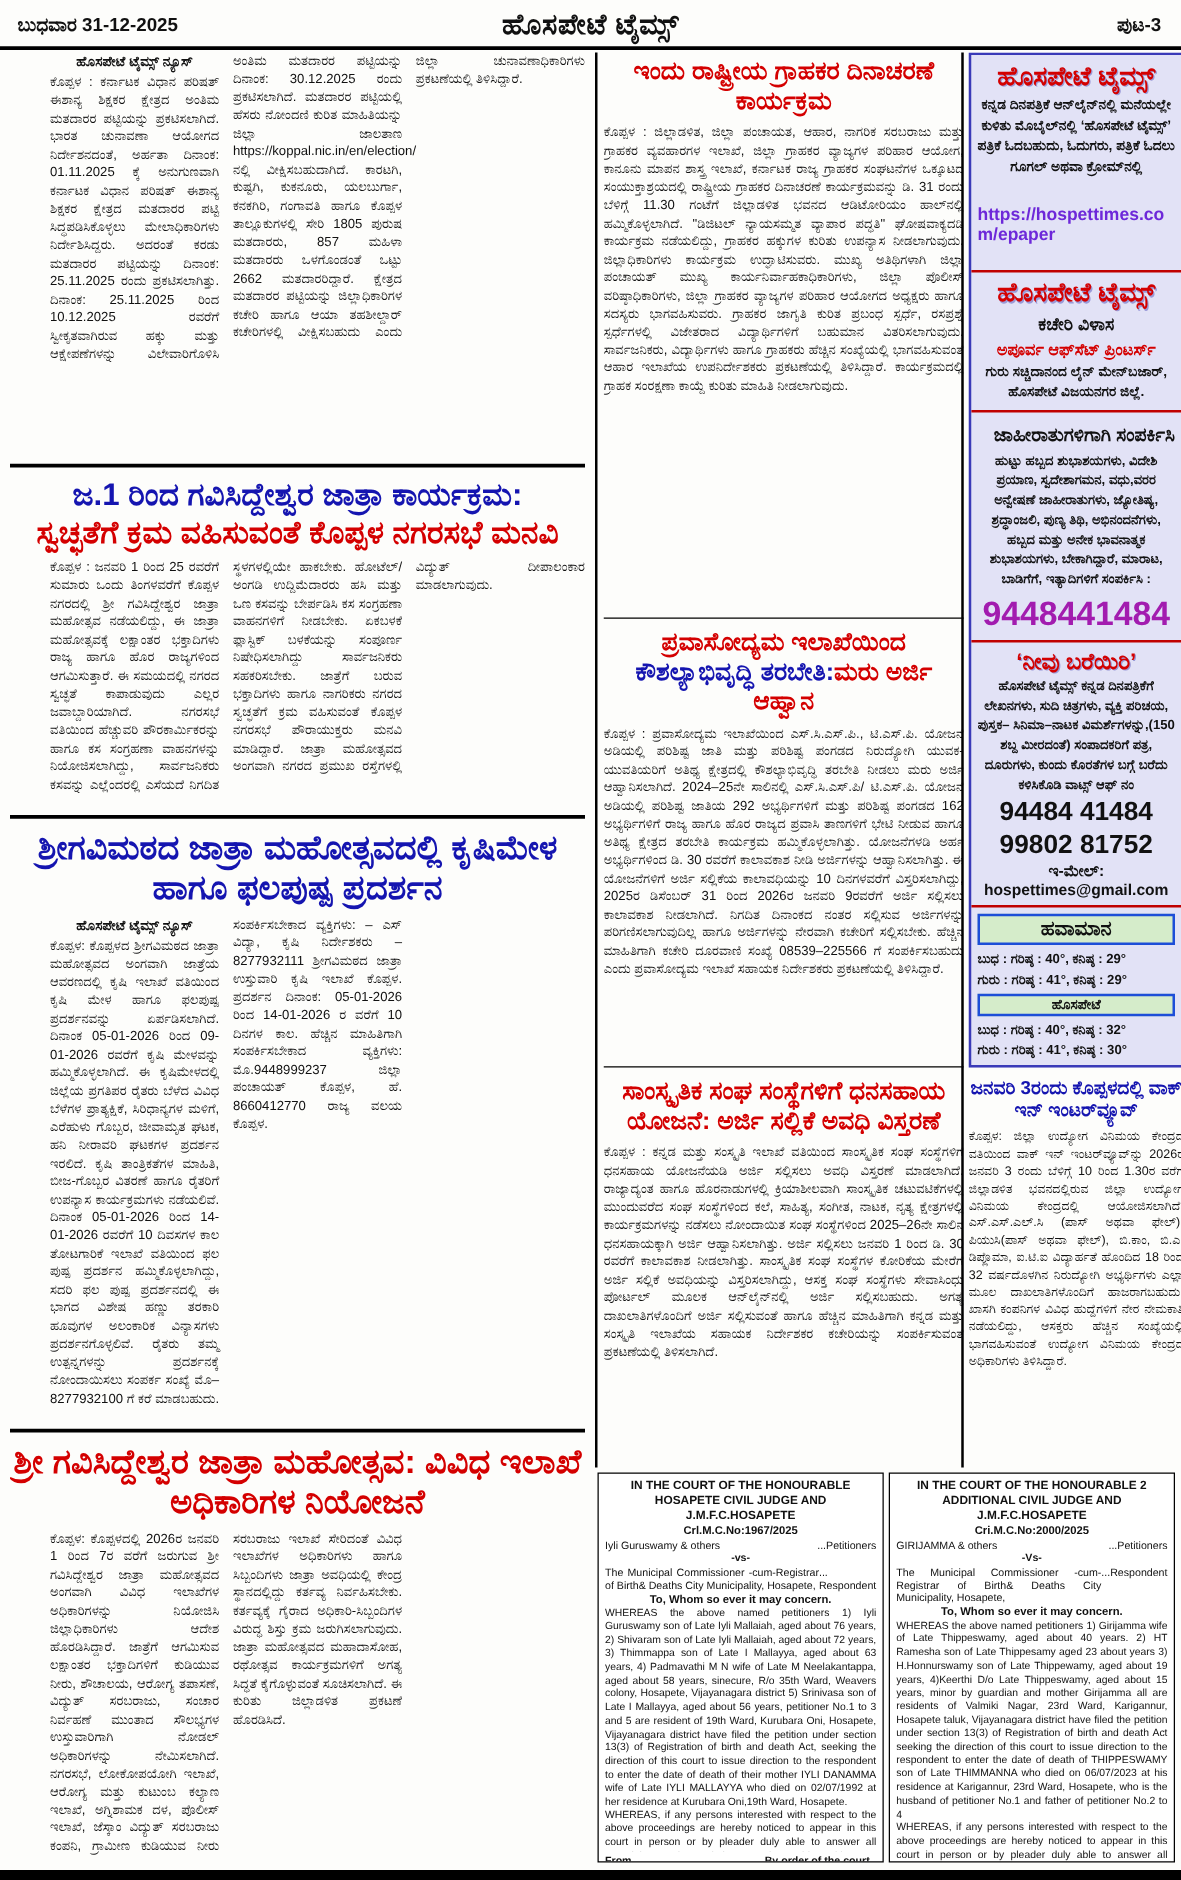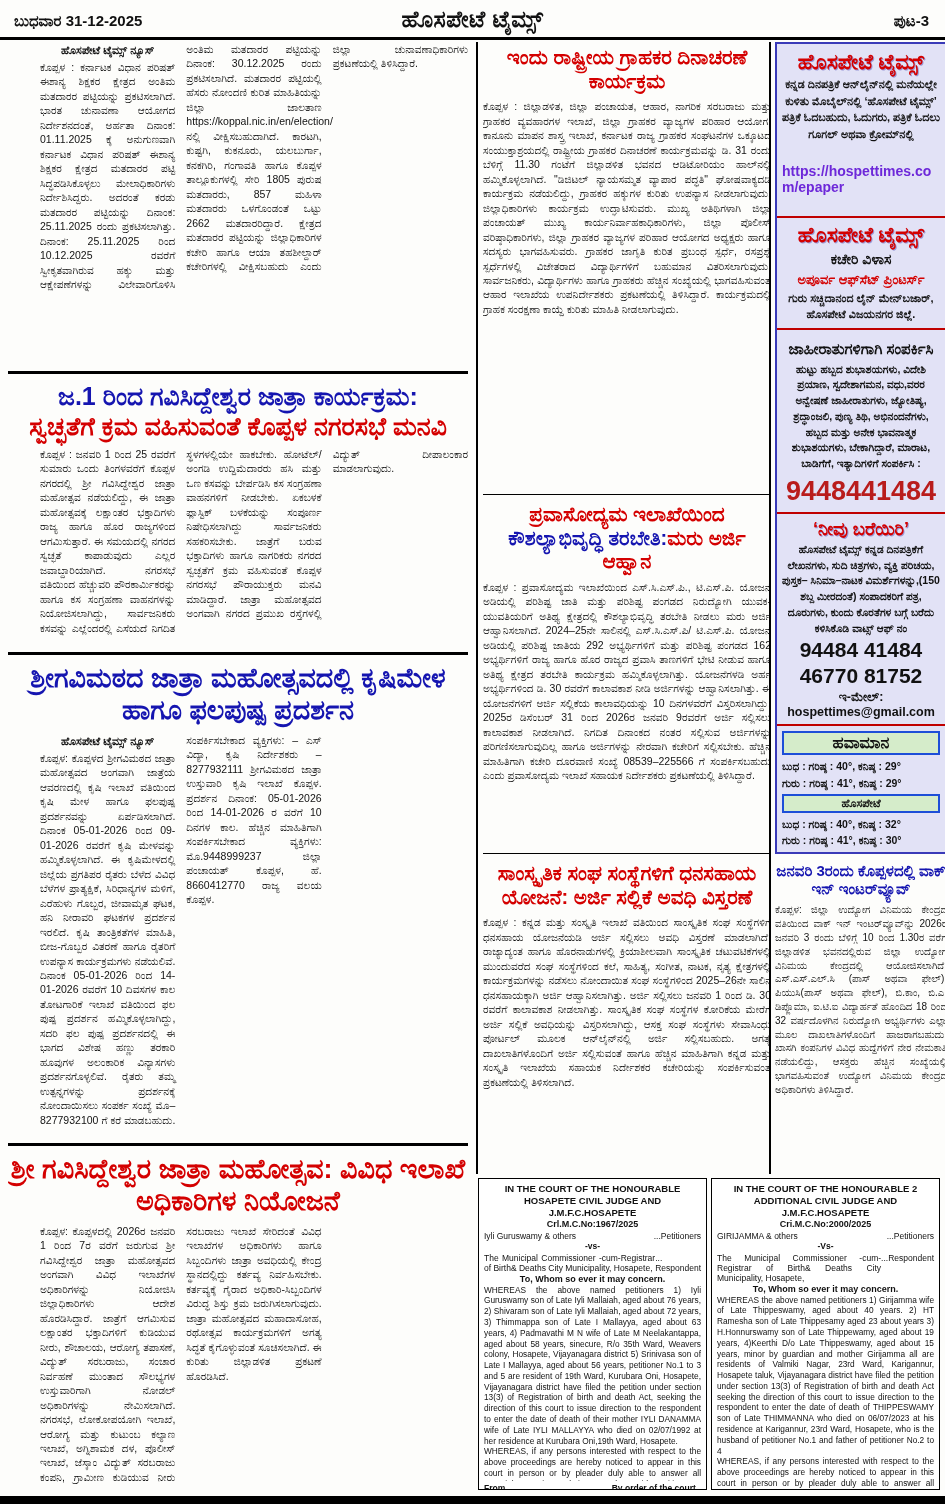--- a/index.html
+++ b/index.html
@@ -26,22 +26,22 @@
   .cols3{column-count:3;column-gap:11px;column-fill:auto;overflow:hidden;margin-left:32px;}
   .art{overflow:hidden;}
   .art-rule{height:3px;background:#000;margin:4px 0;}
   .thin-rule{height:1px;background:#000;margin:4px 0;}
   
   .sb-box{background:#e2e2f6;border:2px solid #3a3ab8;padding:4px 5px;overflow:hidden;}
   .sb-title{font-size:21px;font-weight:bold;color:#d40000;text-align:center;text-shadow:1px 1px 0 #9a9ad8;margin:2px 0;}
   .sb-txt{font-size:11px;font-weight:bold;text-align:center;line-height:1.5;}
   .sb-link{font-size:14px;font-weight:bold;color:#6d28d9;text-align:left;display:block;margin:21px 0;text-decoration:none;word-break:break-all;}
   .sb-sep{height:2px;background:#c00000;margin:5px -5px;}
-  .sb-big{font-size:15px;font-weight:bold;text-align:center;line-height:1.8;}
-  .sb-phone-big{font-size:27px;font-weight:bold;color:#b91c1c;text-align:center;margin:4px 0;}
+  .sb-big{font-size:15px;font-weight:bold;text-align:right;line-height:1.8;}
+  .sb-phone-big{font-size:27px;font-weight:bold;color:#a21caf;text-align:center;margin:4px 0;}
   .sb-phone{font-size:21px;font-weight:bold;text-align:center;margin:2px 0;}
   .sb-email{font-size:12.5px;font-weight:bold;text-align:center;margin:2px 0;}
   .wx-hdr{background:#d5ecca;border:2px solid #1d4ed8;text-align:center;font-weight:bold;font-size:16px;margin:3px 0;padding:1px 0;}
   .wx-hdr.small{font-size:11px;}
   .wx-row{font-size:10.5px;font-weight:bold;line-height:1.55;}
   .walkin{margin-top:8px;}
   .walkin .hl{font-size:15px;}
   .walkin .body-txt{font-size:10px;}
   
   .notice{flex:1;border:1.5px solid #000;padding:4px 5px;overflow:hidden;background:#fff;}
@@ -153,21 +153,21 @@
         <div class="sb-big">ಜಾಹೀರಾತುಗಳಿಗಾಗಿ ಸಂಪರ್ಕಿಸಿ</div>
         <div class="sb-txt" style="font-size:10.5px;">ಹುಟ್ಟು ಹಬ್ಬದ ಶುಭಾಶಯಗಳು, ವಿದೇಶಿ ಪ್ರಯಾಣ, ಸ್ವದೇಶಾಗಮನ, ವಧು,ವರರ ಅನ್ವೇಷಣೆ ಜಾಹೀರಾತುಗಳು, ಜ್ಯೋತಿಷ್ಯ, ಶ್ರದ್ಧಾಂಜಲಿ, ಪುಣ್ಯ ತಿಥಿ, ಅಭಿನಂದನೆಗಳು, ಹಬ್ಬದ ಮತ್ತು ಅನೇಕ ಭಾವನಾತ್ಮಕ ಶುಭಾಶಯಗಳು, ಬೇಕಾಗಿದ್ದಾರೆ, ಮಾರಾಟ, ಬಾಡಿಗೆಗೆ, ಇತ್ಯಾದಿಗಳಿಗೆ ಸಂಪರ್ಕಿಸಿ :</div>
         <div class="sb-phone-big">9448441484</div>
       </div>
       <div class="sb-sep"></div>
 
       <div>
         <div class="sb-title" style="font-size:18px;">‘ನೀವು ಬರೆಯಿರಿ’</div>
         <div class="sb-txt" style="font-size:10.5px;">ಹೊಸಪೇಟೆ ಟೈಮ್ಸ್ ಕನ್ನಡ ದಿನಪತ್ರಿಕೆಗೆ ಲೇಖನಗಳು, ಸುದಿ ಚಿತ್ರಗಳು, ವ್ಯಕ್ತಿ ಪರಿಚಯ, ಪುಸ್ತಕ– ಸಿನಿಮಾ–ನಾಟಕ ವಿಮರ್ಶೆಗಳನ್ನು,(150 ಶಬ್ದ ಮೀರದಂತೆ) ಸಂಪಾದಕರಿಗೆ ಪತ್ರ, ದೂರುಗಳು, ಕುಂದು ಕೊರತೆಗಳ ಬಗ್ಗೆ ಬರೆದು ಕಳಿಸಿಕೊಡಿ ವಾಟ್ಸ್ ಆಫ್ ನಂ</div>
         <div class="sb-phone">94484 41484</div>
-        <div class="sb-phone">46770 81752</div>
+        <div class="sb-phone">99802 81752</div>
         <div class="sb-email"><span>ಇ-ಮೇಲ್:</span> <a href="#" style="color:#111;text-decoration:none;">hospettimes@gmail.com</a></div>
       </div>
       <div class="sb-sep"></div>
 
       <div>
         <div class="wx-hdr">ಹವಾಮಾನ</div>
         <div class="wx-row">ಬುಧ : ಗರಿಷ್ಠ : 40°, ಕನಿಷ್ಠ : 29°</div>
         <div class="wx-row">ಗುರು : ಗರಿಷ್ಠ : 41°, ಕನಿಷ್ಠ : 29°</div>
         <div class="wx-hdr small">ಹೊಸಪೇಟೆ</div>
         <div class="wx-row">ಬುಧ : ಗರಿಷ್ಠ : 40°, ಕನಿಷ್ಠ : 32°</div>

